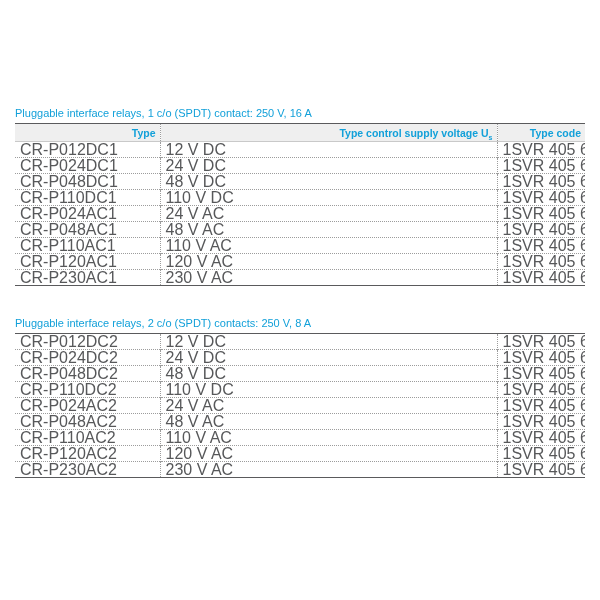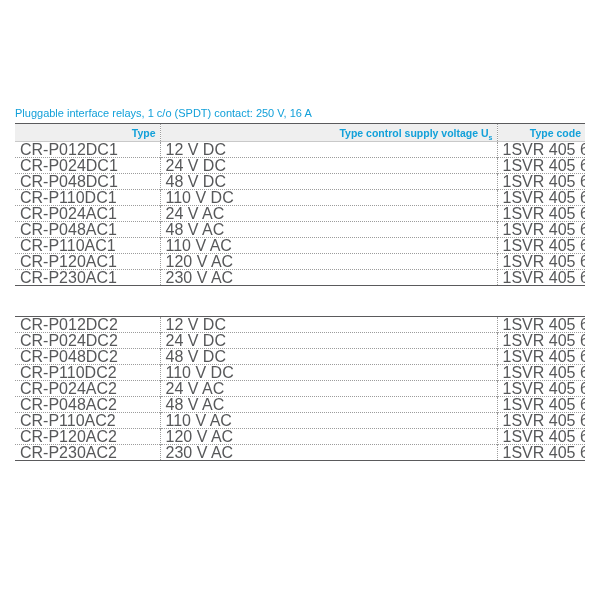--- a/index.html
+++ b/index.html
@@ -139,20 +139,21 @@
           <tr>
             <td>CR-P230AC1</td>
             <td>230 V AC</td>
             <td>1SVR 405 600 R3000</td>
           </tr>
         </tbody>
     </table>
   </section>
 
   <section class="section-2">
+    <h2 class="tbl-title">Pluggable interface relays, 2 c/o (SPDT) contacts: 250 V, 8 A</h2>
     <table class="relay-table">
       <colgroup>
         <col class="c-type">
           <col class="c-volt">
           <col class="c-order">
       </colgroup>
       <tbody>
           <tr>
             <td>CR-P012DC2</td>
             <td>12 V DC</td>

